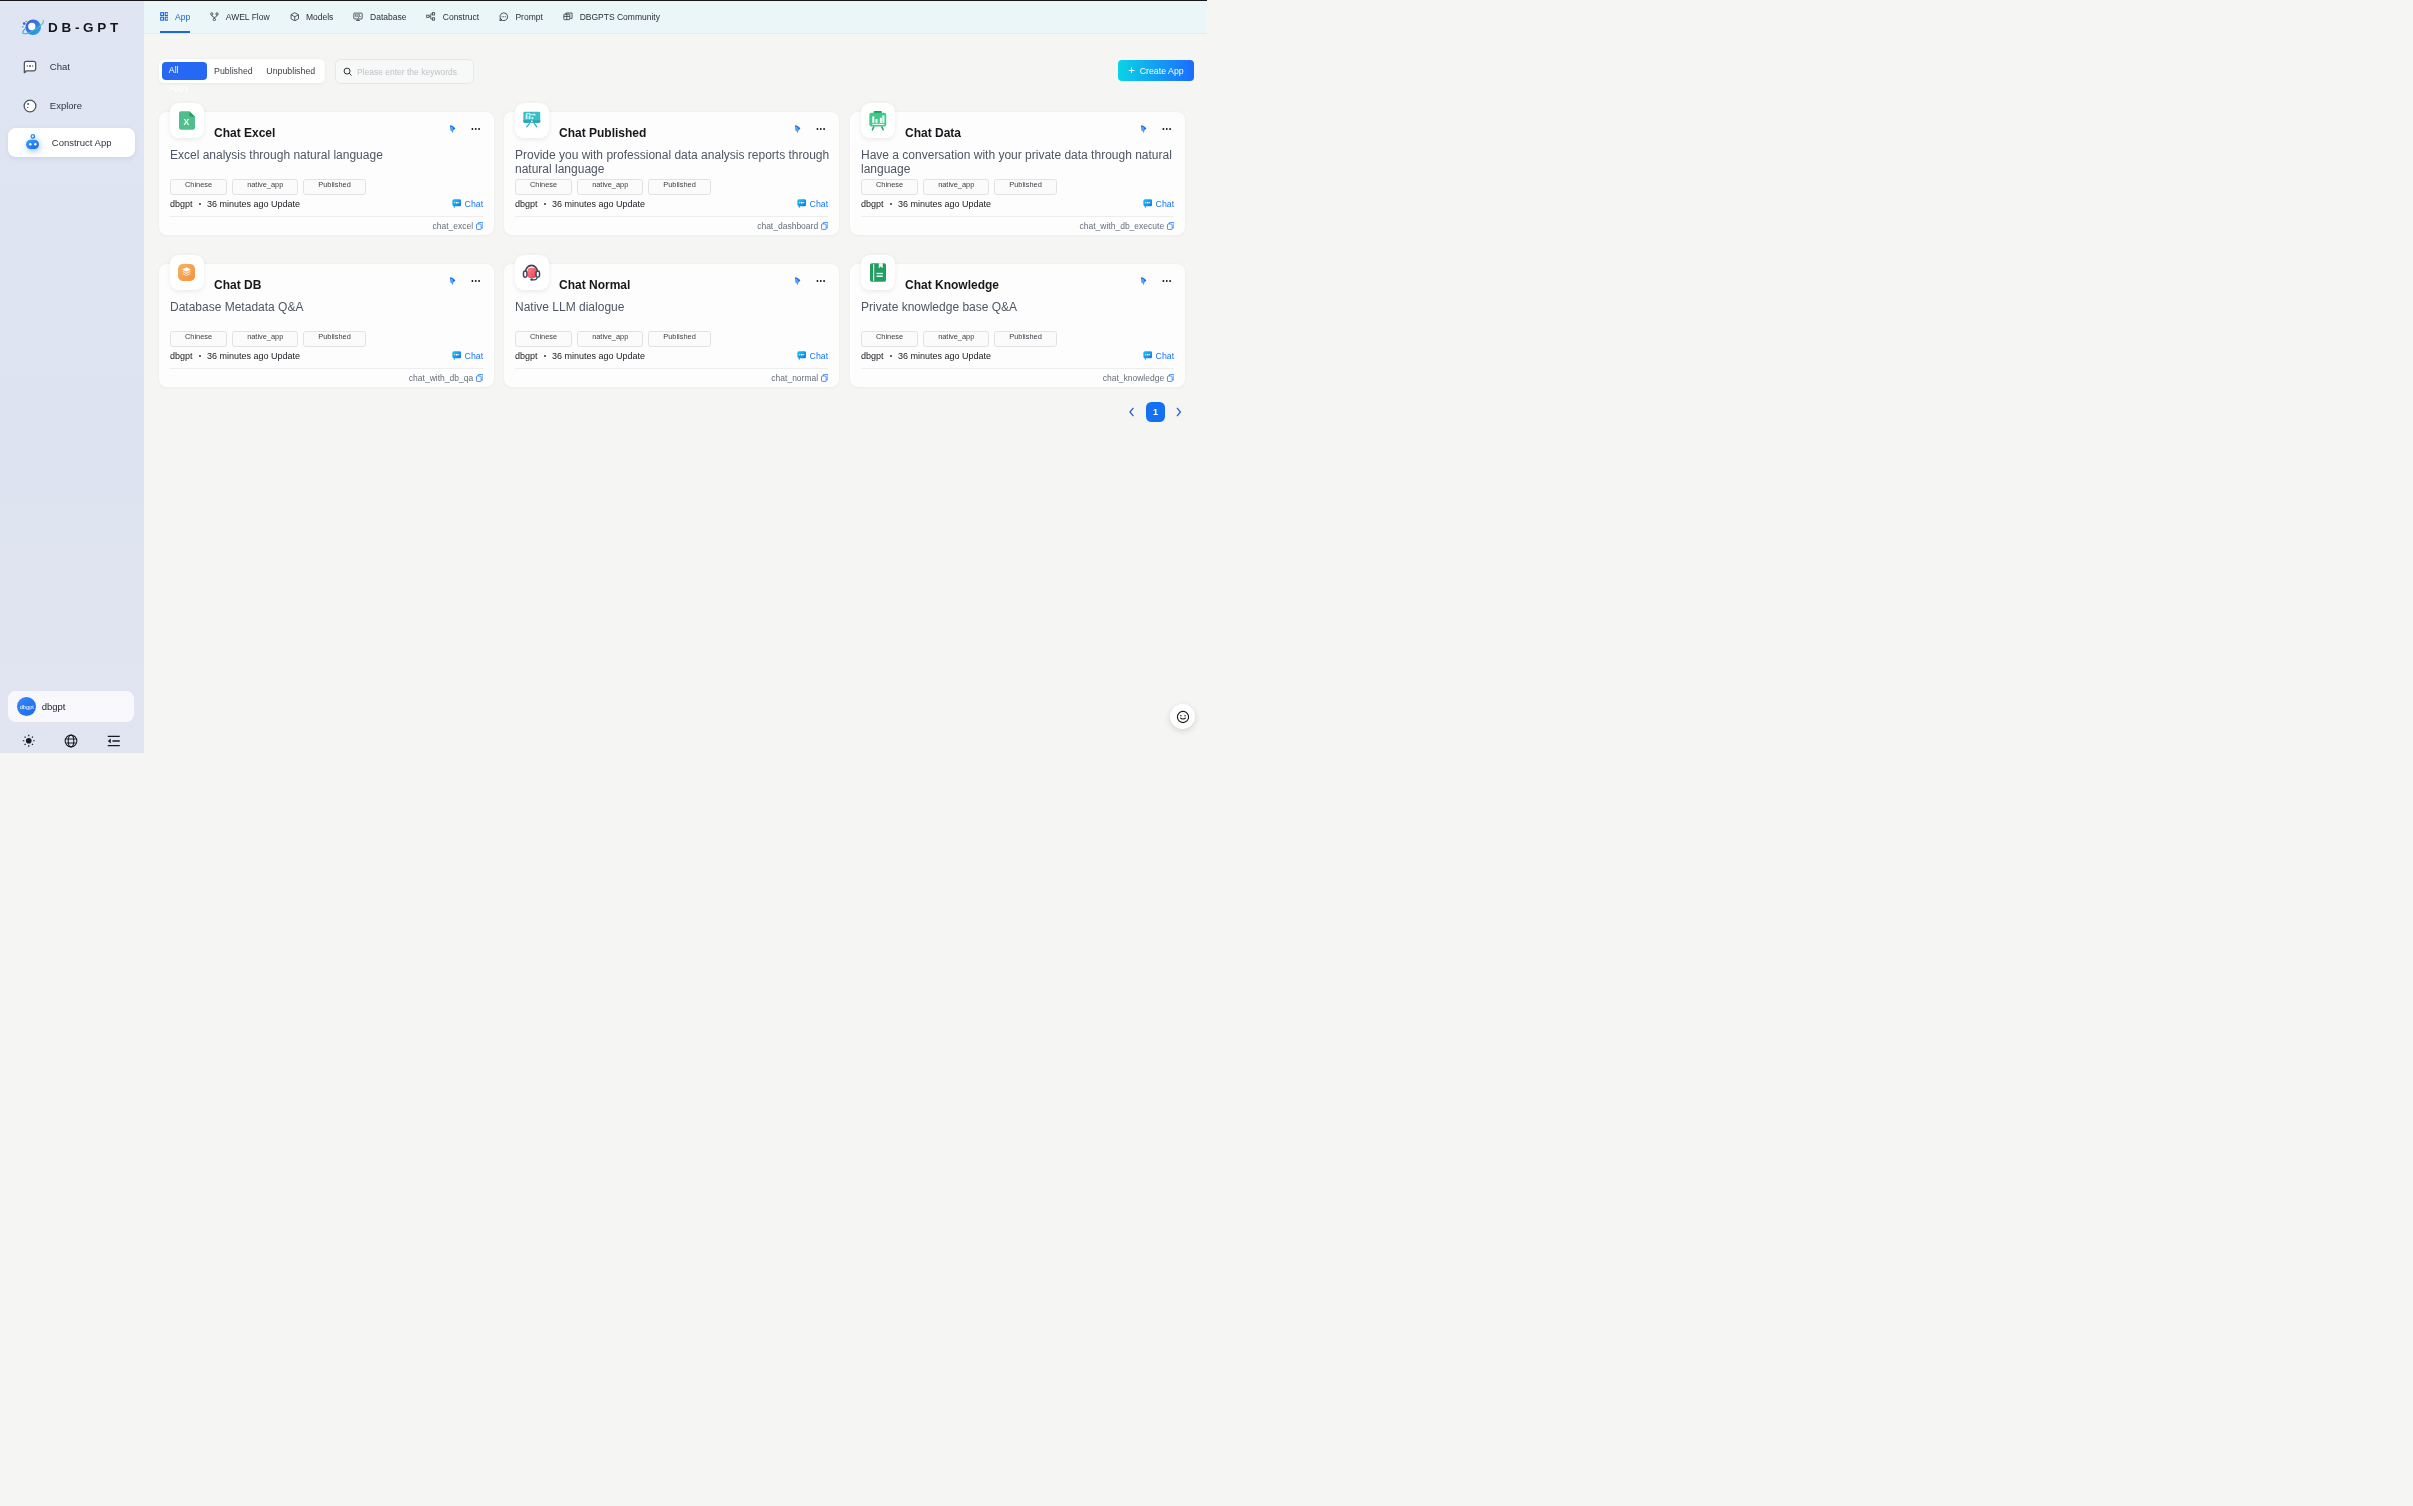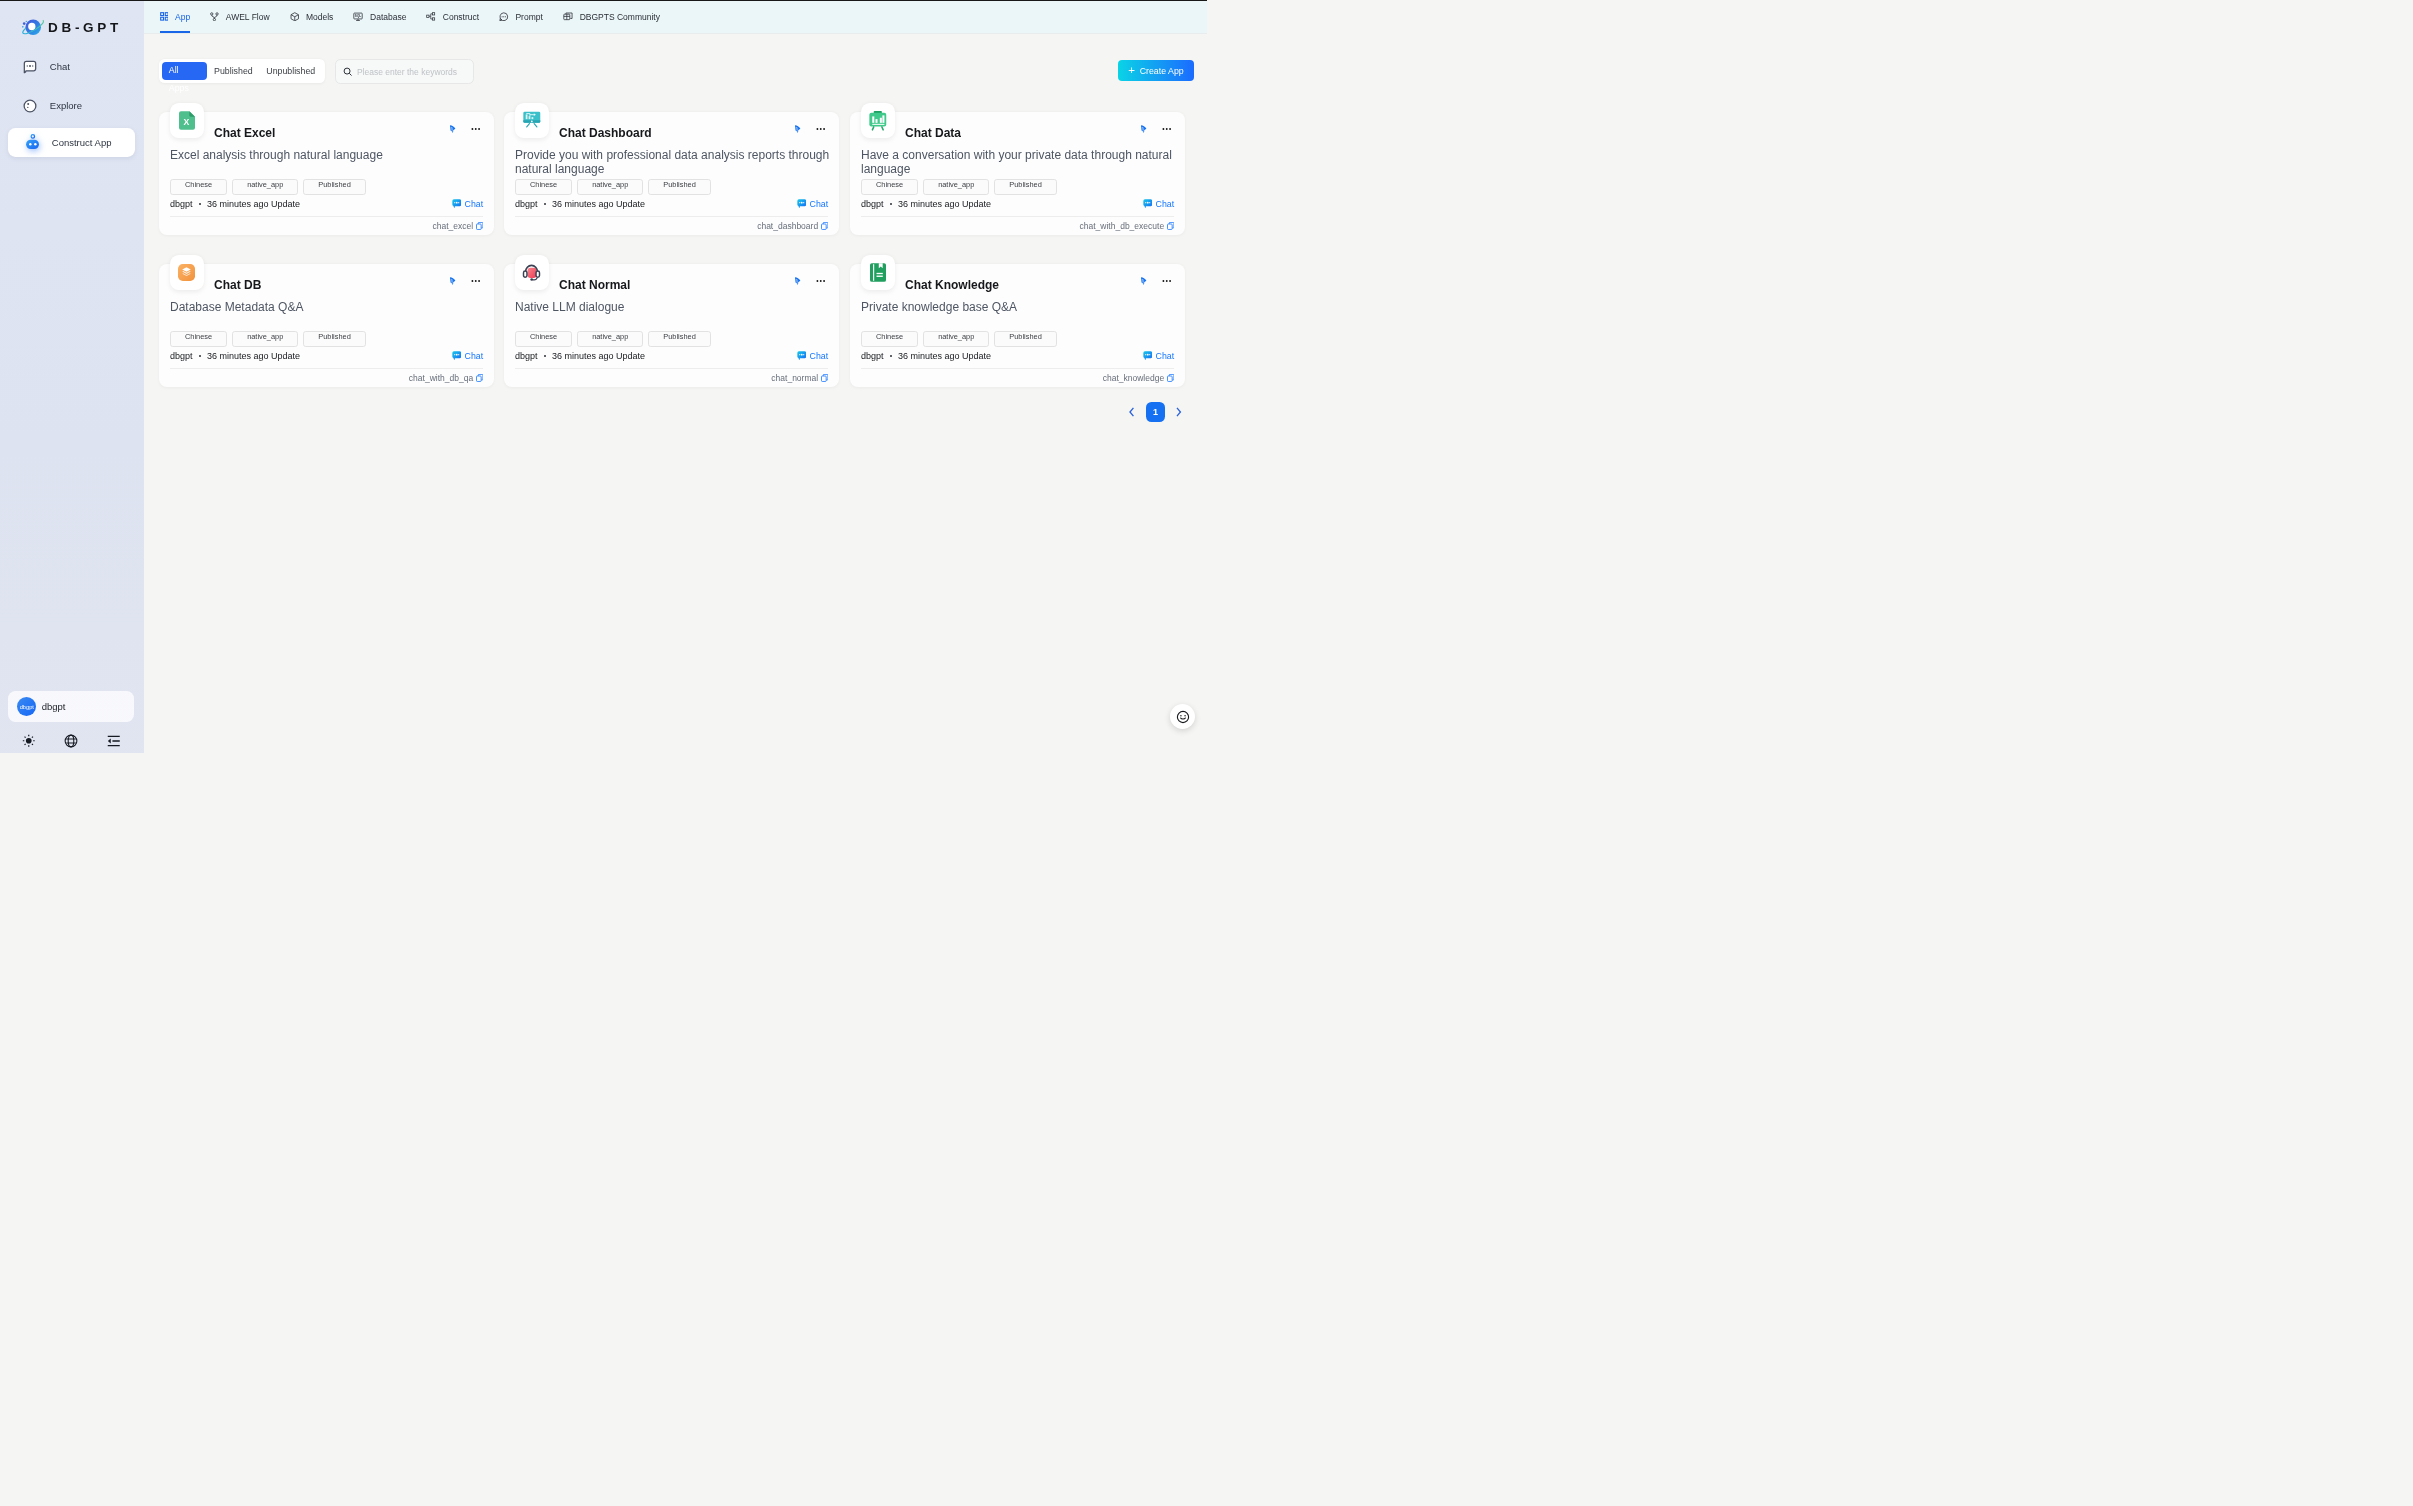--- a/index.html
+++ b/index.html
@@ -321,21 +321,21 @@
           </g>
       <path d="M4.8 3.8 H10.2 V7.2 M10.2 5.4 H16.2" fill="none" stroke="#e8fbfa" stroke-width="1.3"></path>
       <path d="M16 3.4 L19 5.4 L16 7.4 Z" fill="#e8fbfa"></path>
       <circle cx="13" cy="15.4" r="1.3" fill="#fff"></circle>
       <g stroke="#28a5b2" stroke-width="1.7" stroke-linecap="round">
             <path d="M9.5 18.5 L5.5 23.5"></path>
             <path d="M16.5 18.5 L20.5 23.5"></path>
           </g>
     </svg>
   </div>
-  <div class="ctitle">Chat Dashboard</div>
+  <div class="ctitle">Chat Published</div>
   <svg class="wing" width="6.8" height="8.8" viewBox="0 0 10 13">
         <path d="M1.5 0.2 C4.5 0.6 7.5 2.2 9.4 5.2 C8.2 6.6 6.8 7.7 5.6 8.3 L6.5 8.4 L5.1 12.6 L4.9 9.3 C3.6 9.3 2.6 8.6 2.2 7.6 C1.6 5.4 1.4 2.6 1.5 0.2 Z" fill="#1673f0"></path>
         <g stroke="#eaf4fe" stroke-width="0.75">
           <path d="M2.1 3.4 L5.0 3.9"></path>
           <path d="M2.1 5.4 L6.0 5.8"></path>
           <path d="M2.3 7.3 L6.4 7.5"></path>
         </g>
       </svg>
   <svg class="dots" width="9.5" height="4" viewBox="0 0 14 6" style="top:15px; left:312px;">
         <g fill="#141414">

